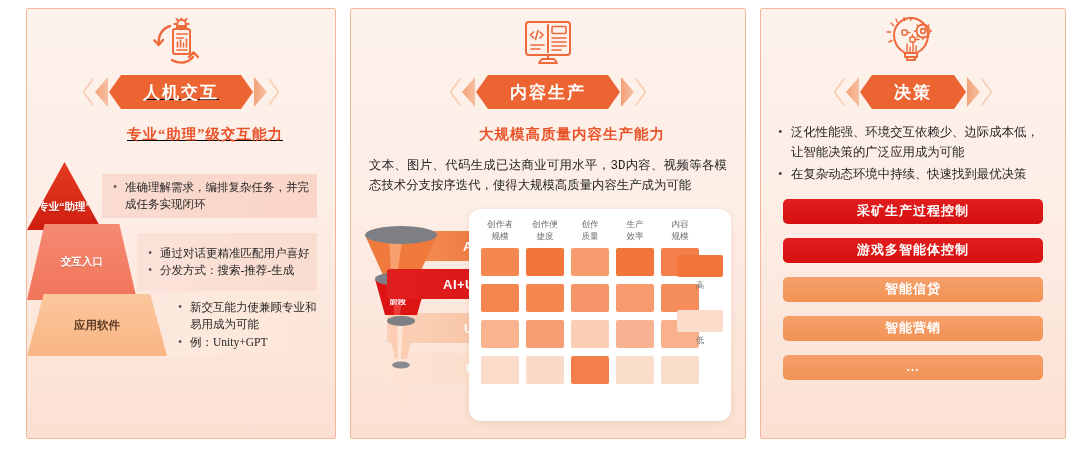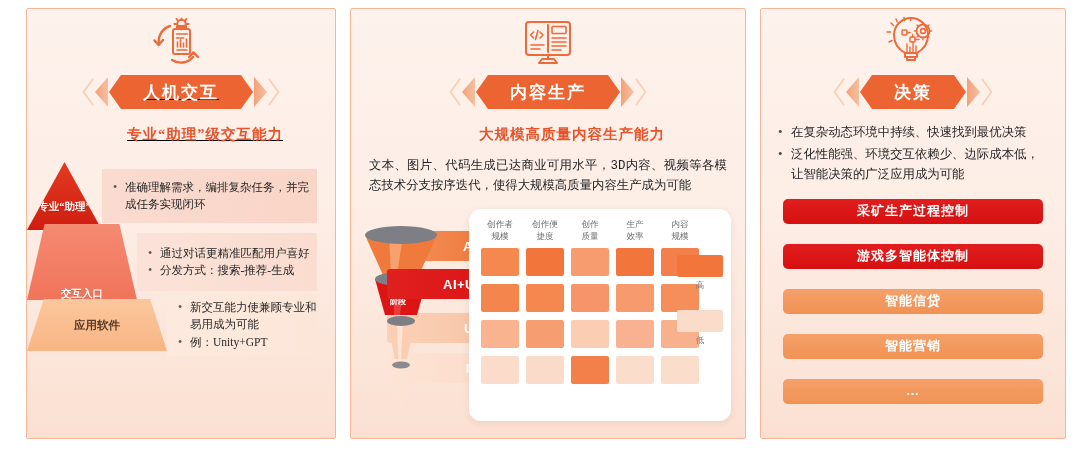--- a/index.html
+++ b/index.html
@@ -126,36 +126,35 @@
   }
 
   
   .t1 { top: 0; width: 290px; height: 68px; }
   .t1 .tier-shape {
     width: 75px; height: 68px;
     background: linear-gradient(180deg, #e23c22 0%, #cf1d10 100%);
     clip-path: polygon(50% 0, 100% 100%, 0 100%);
     padding-top: 22px;
   }
-  .t1 .tier-band { height: 54px; margin-top: 0; background: linear-gradient(90deg,#fadbd0,#f9d5c7); }
+  .t1 .tier-band { height: 44px; margin-top: 0; background: linear-gradient(90deg,#fadbd0,#f9d5c7); }
 
   
   .t2 { top: 70px; width: 290px; height: 60px; }
   .t2 .tier-shape {
     width: 110px; height: 76px;
     background: linear-gradient(180deg, #f58a72 0%, #f07459 100%);
     clip-path: polygon(16% 0, 84% 0, 100% 100%, 0 100%);
-    align-items: flex-end;
   }
   .t2 .tier-band { height: 58px; background: linear-gradient(90deg,#fbe2d8,#fadcd0); }
 
   
   .t3 { top: 132px; width: 290px; height: 62px; }
   .t3 .tier-shape {
-    width: 140px; height: 52px;
+    width: 140px; height: 62px;
     background: linear-gradient(180deg, #fbc79d 0%, #f9b583 100%);
     clip-path: polygon(12% 0, 88% 0, 100% 100%, 0 100%);
     color: #5a3a24;
     text-shadow: none;
     font-size: 11.5px;
   }
   .t3 .tier-band { height: 62px; background: linear-gradient(90deg,#fdeade,#fce6d8); }
 
   
   .mid-para {
@@ -254,21 +253,21 @@
   }
   .bullets li::before {
     content: "•";
     position: absolute; left: 3px; top: -1px;
     color: #444; font-size: 13px;
   }
   .pill-list { margin: 14px 22px 0 22px; }
   .pill {
     height: 25px;
     border-radius: 5px;
-    margin-bottom: 20px;
+    margin-bottom: 14px;
     display: flex; align-items: center; justify-content: center;
     color: #ffffff;
     font-family: "Liberation Serif", "DejaVu Serif", serif;
     font-weight: bold;
     font-size: 13px;
     letter-spacing: 1px;
   }
   .pill.red    { background: linear-gradient(180deg,#e21d1d,#d61010); }
   .pill.orange { background: linear-gradient(180deg,#f5a06a,#f19254); }
 </style>
@@ -498,22 +497,22 @@
         <span class="banner-title">决策</span>
       </div>
       <span class="chev solid right"></span>
       <svg class="chev-o" viewBox="0 0 14 30">
         <path d="M2 2 L11.5 15 L2 28" fill="none" stroke="#f8cdb4" stroke-width="1.6"></path>
       </svg>
     </div>
 
 
     <ul class="bullets">
+      <li>泛化性能强、环境交互依赖少、边际成本低，让智能决策的广泛应用成为可能</li>
       <li>在复杂动态环境中持续、快速找到最优决策</li>
-      <li>泛化性能强、环境交互依赖少、边际成本低，让智能决策的广泛应用成为可能</li>
     </ul>
 
     <div class="pill-list">
       <div class="pill red">采矿生产过程控制</div>
       <div class="pill red">游戏多智能体控制</div>
       <div class="pill orange">智能信贷</div>
       <div class="pill orange">智能营销</div>
       <div class="pill orange">…</div>
     </div>
   </div>

